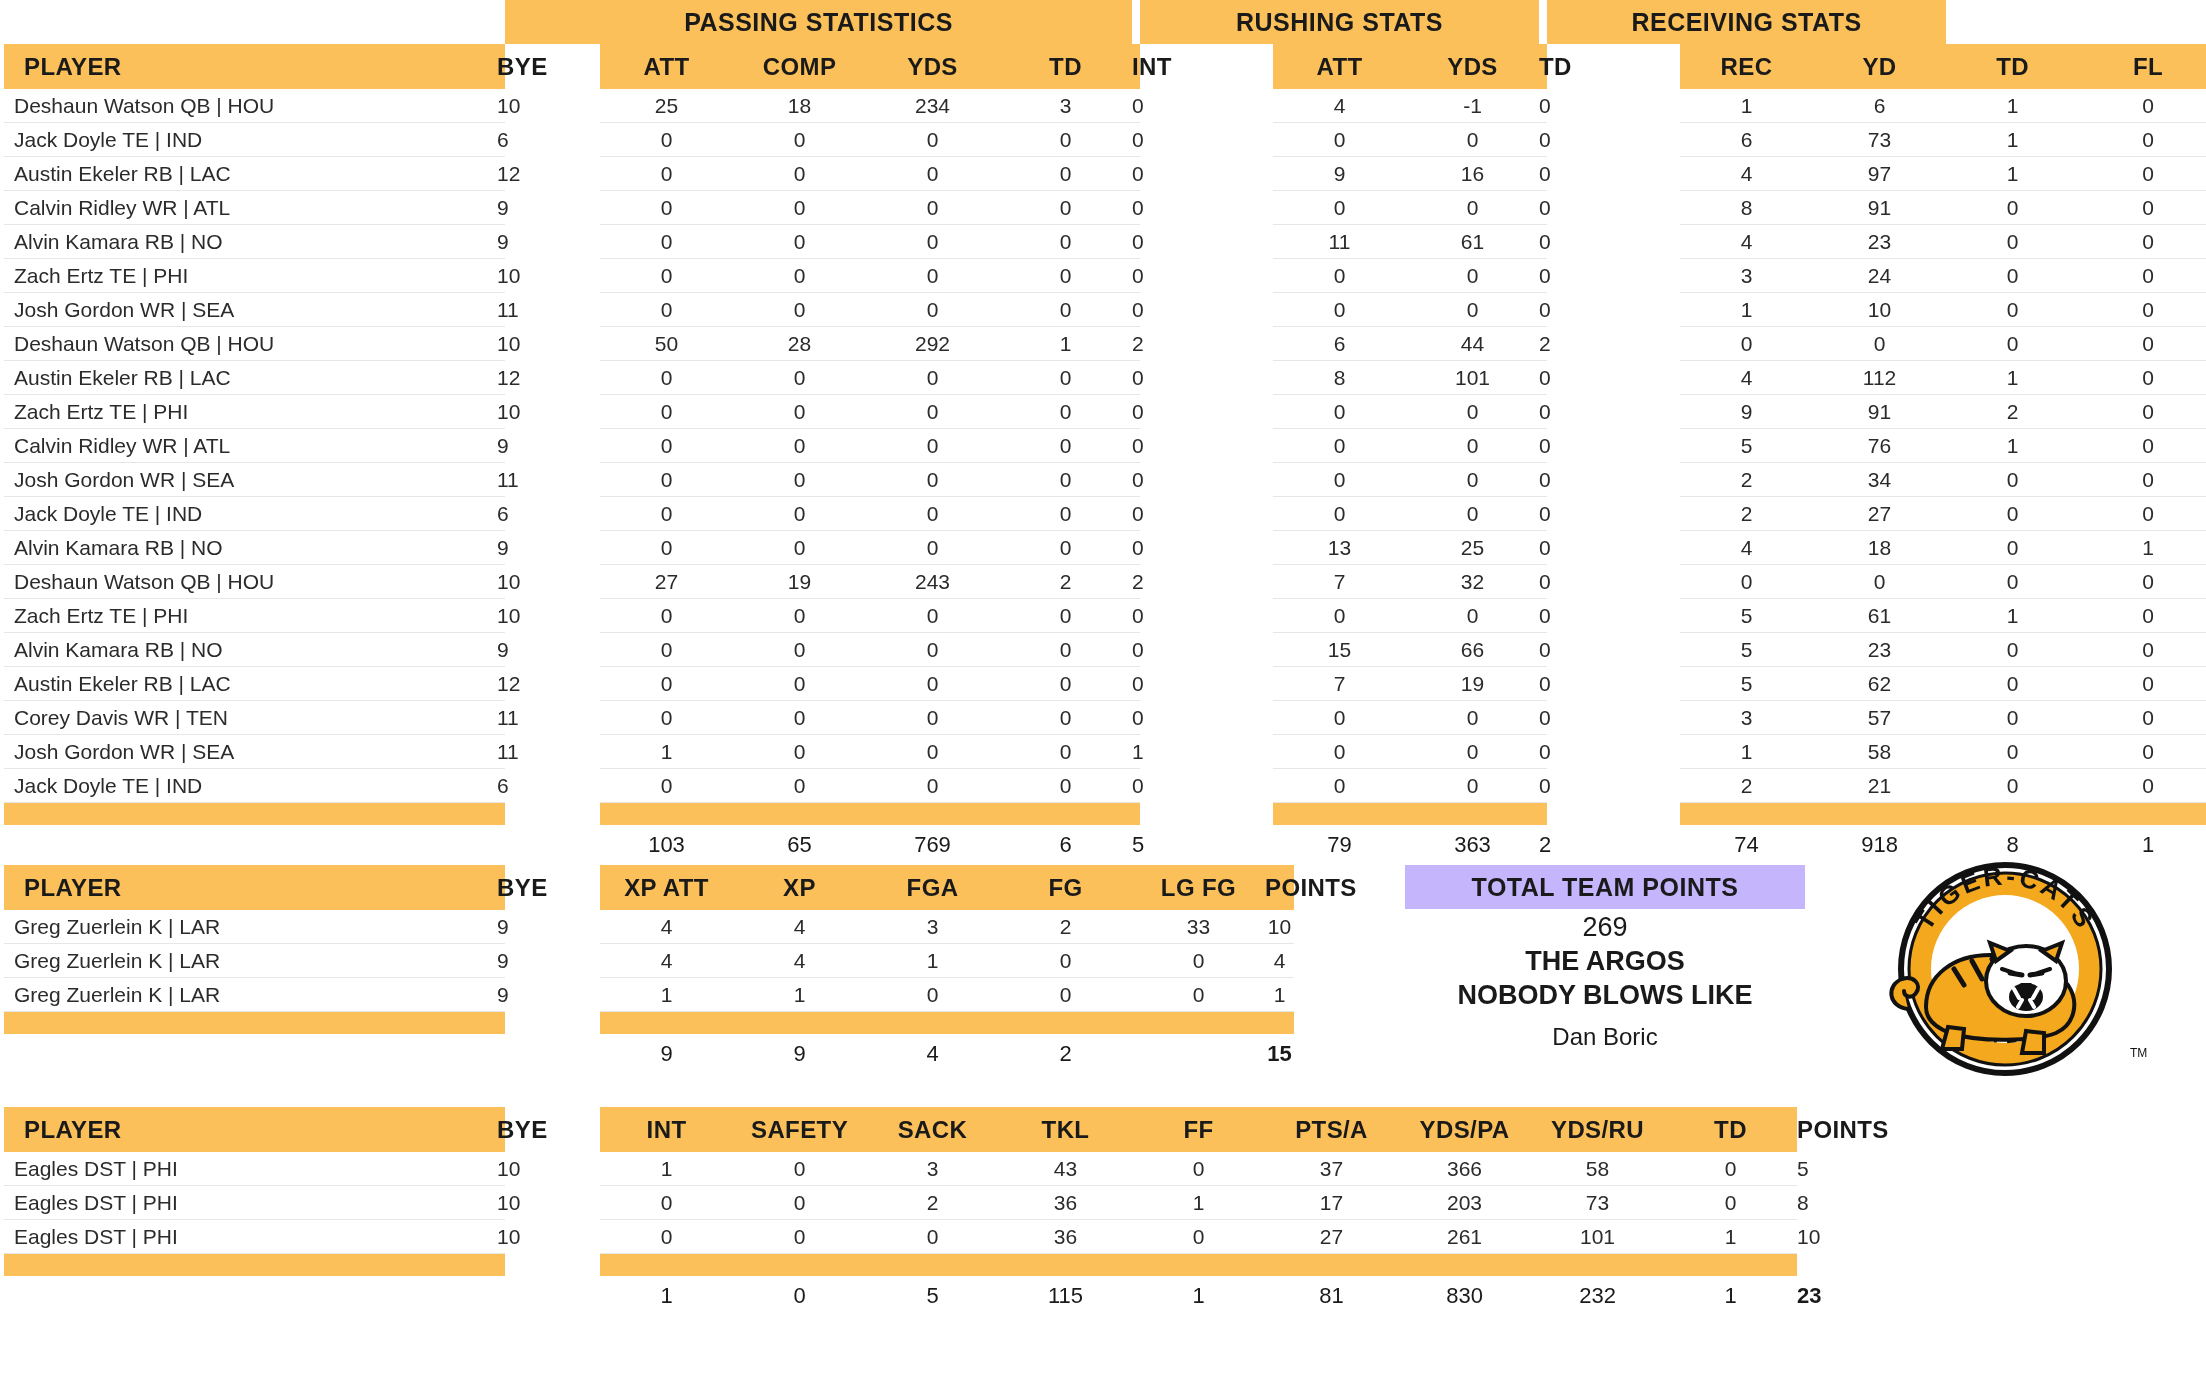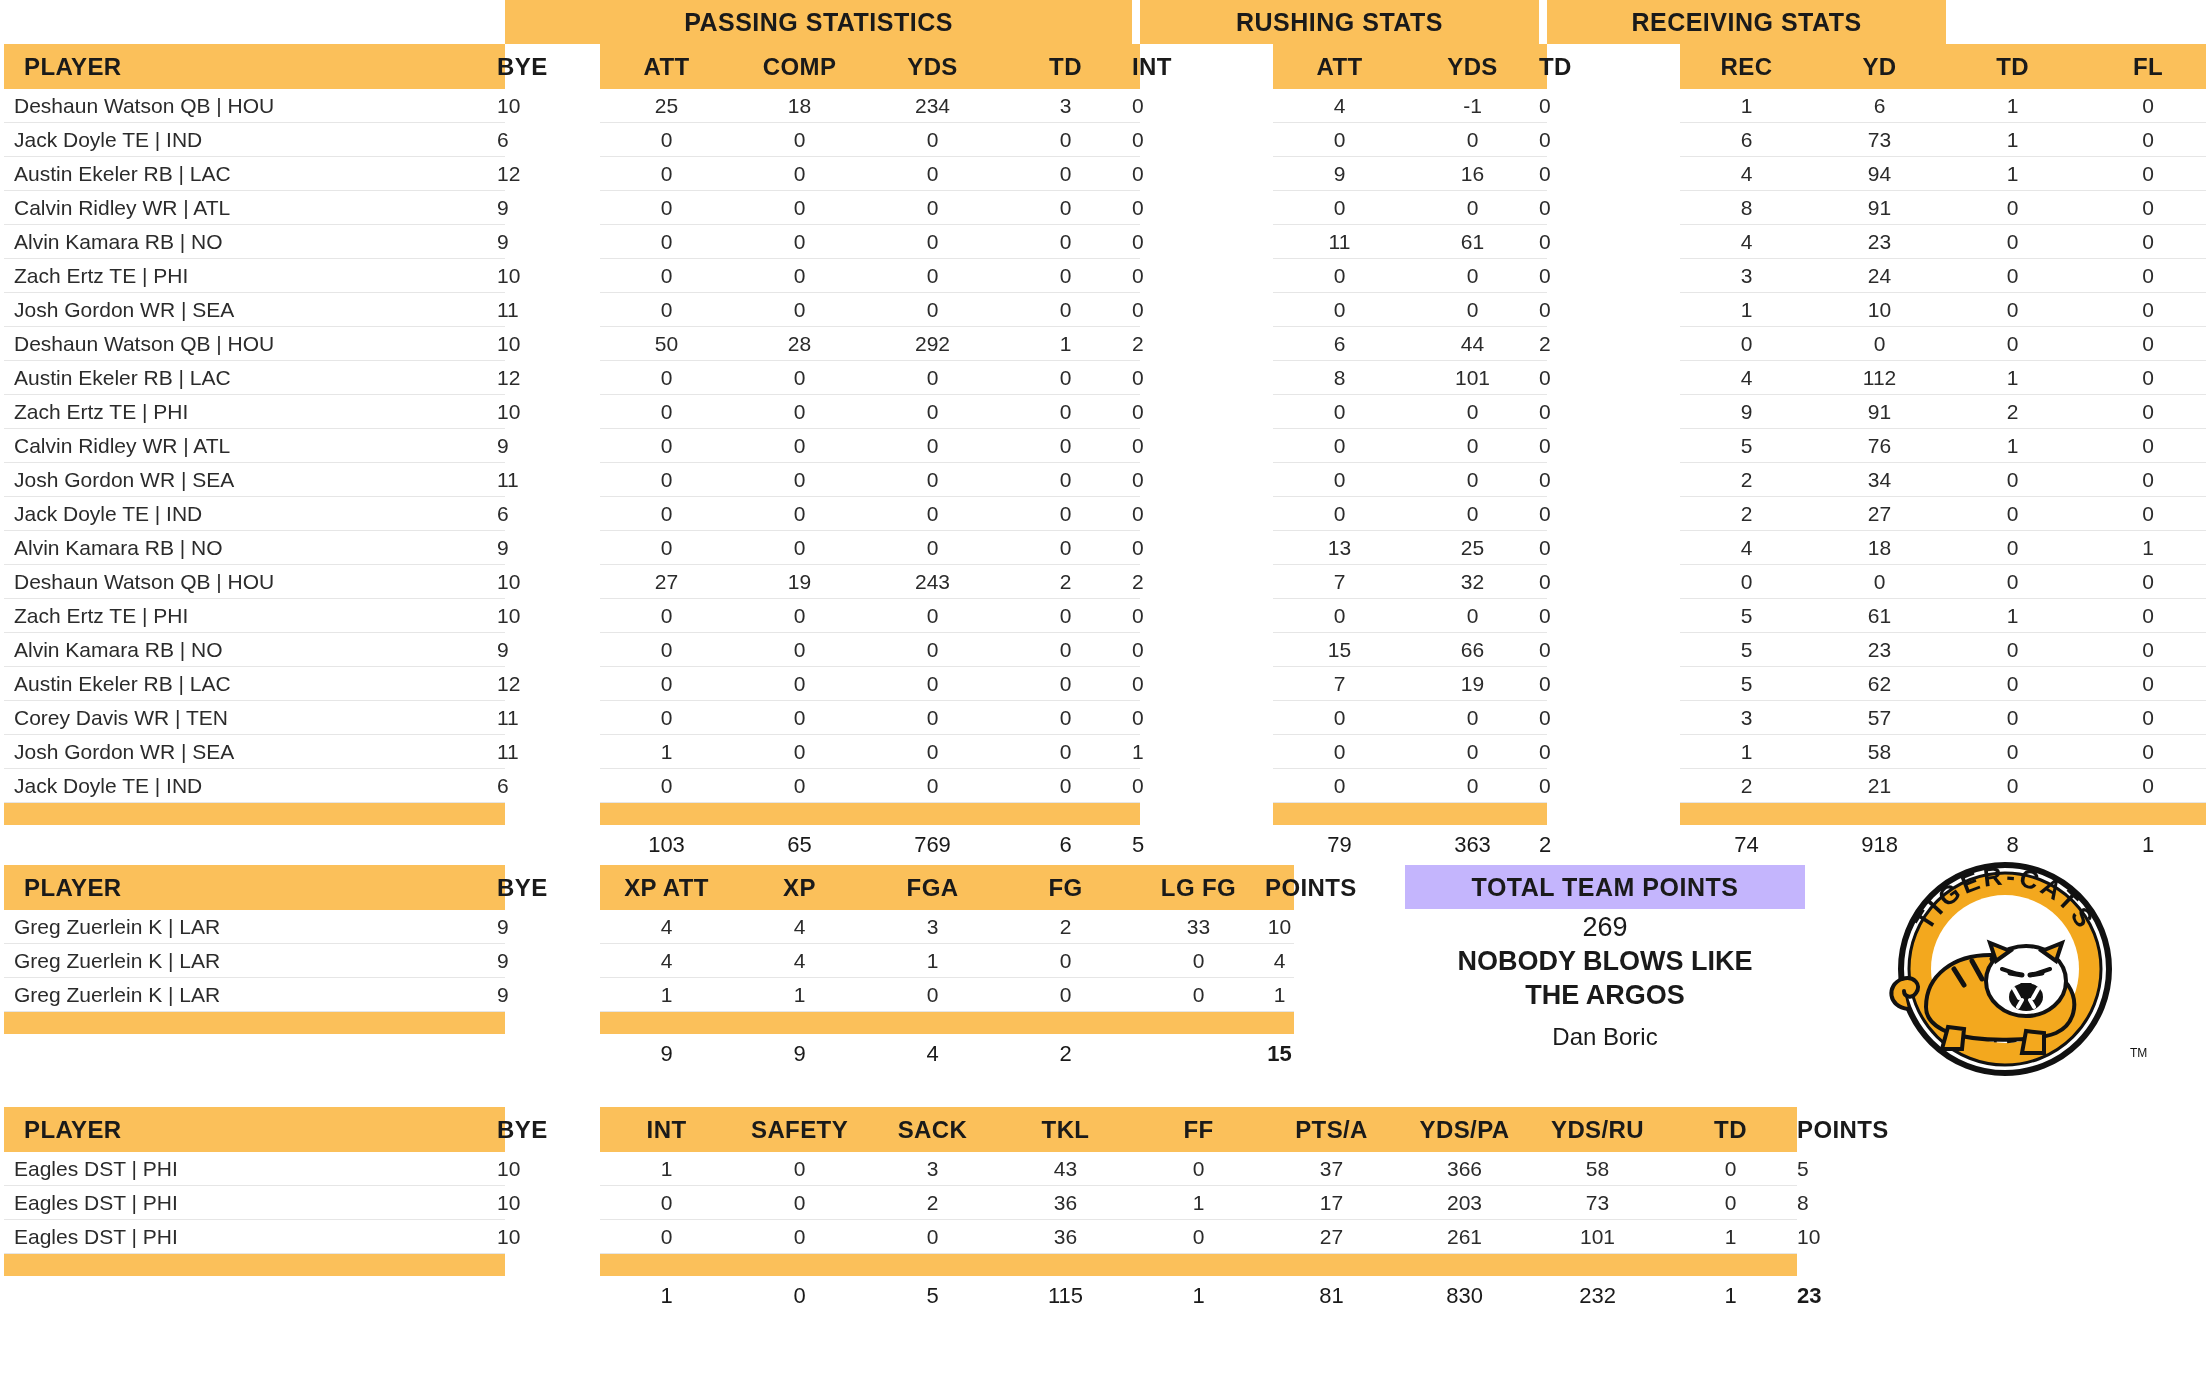--- a/index.html
+++ b/index.html
@@ -264,21 +264,21 @@
           <td>0</td>
           <td>0</td>
           <td>0</td>
           <td>0</td>
           <td class="gap"></td>
           <td>9</td>
           <td>16</td>
           <td>0</td>
           <td class="gap"></td>
           <td>4</td>
-          <td>94</td>
+          <td>97</td>
           <td>1</td>
           <td>0</td>
           <td>12</td>
         </tr>
       <tr>
           <td class="left" colspan="2">Calvin Ridley WR | ATL</td>
           <td>9</td>
           <td class="gap"></td>
           <td>0</td>
           <td>0</td>
@@ -856,22 +856,22 @@
           <td>232</td>
           <td>1</td>
           <td class="bold">23</td>
         </tr>
       </tbody>
     </table>
 
     <div class="tp-panel">
       <div class="tp-title">TOTAL TEAM POINTS</div>
       <div class="tp-value">269</div>
+      <div class="tp-team">THE ARGOS</div>
       <div class="tp-team">NOBODY BLOWS LIKE</div>
-      <div class="tp-team">THE ARGOS</div>
       <div class="tp-owner">Dan Boric</div>
     </div>
 
     <div class="logo-wrap">
       <svg width="350" height="240" viewBox="0 0 350 240">
 
         <circle cx="175" cy="112" r="104" fill="#ffffff" stroke="#111111" stroke-width="6"></circle>
         <circle cx="175" cy="112" r="96" fill="#f3a81e" stroke="#111111" stroke-width="3"></circle>
         <circle cx="175" cy="112" r="74" fill="#ffffff"></circle>
 

